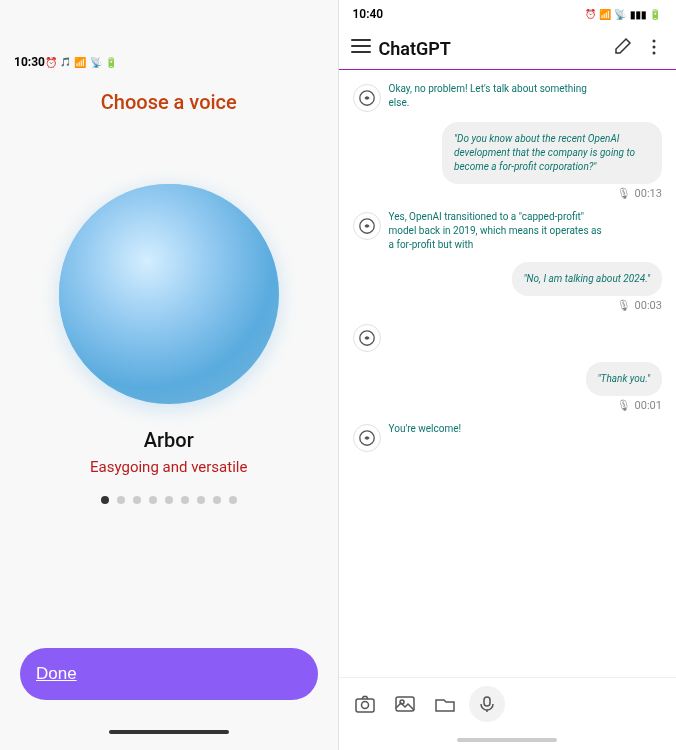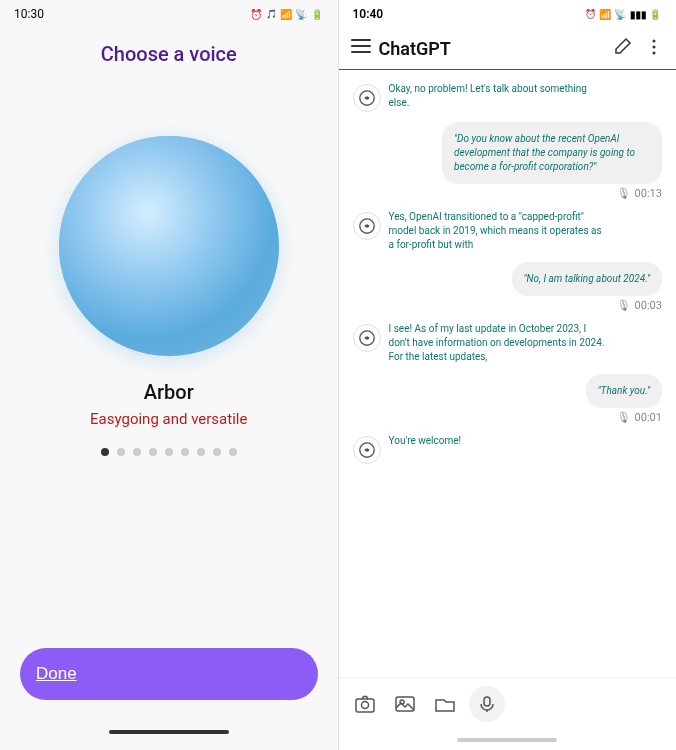--- a/index.html
+++ b/index.html
@@ -21,46 +21,47 @@
       flex-direction: column;
       align-items: center;
       position: relative;
     }
 
     .status-bar-left {
       width: 100%;
       height: 28px;
       display: flex;
       align-items: center;
-      justify-content: space-between;
+      justify-content: flex-start;
       padding: 4px 14px;
       font-size: 12px;
-      font-weight: 400;
+      font-weight: 700;
       color: #000;
+      margin-top: 48px;
     }
 
     .status-icons-left {
       display: flex;
       align-items: center;
       gap: 3px;
       font-size: 10px;
     }
 
     .left-header {
       width: 100%;
       padding: 14px 16px 10px;
       display: flex;
       align-items: center;
       justify-content: center;
     }
 
     .left-title {
       font-size: 20px;
       font-weight: 500;
-      color: #4c1d95;
+      color: #c2410c;
     }
 
     .voice-avatar-container {
       margin-top: 60px;
       width: 220px;
       height: 220px;
       border-radius: 50%;
       overflow: hidden;
       background: linear-gradient(135deg, #a8d8f0 0%, #7bbfe8 30%, #c5e8f8 60%, #b0d4ec 100%);
       box-shadow: 0 4px 20px rgba(100,180,230,0.3);
@@ -457,23 +458,20 @@
       </div>
     </div>
 
     <div class="message-row">
       <div class="ai-avatar">
         <svg class="ai-avatar-svg" viewBox="0 0 20 20">
             <circle cx="10" cy="10" r="8" stroke="#555" stroke-width="1.5" fill="none"></circle>
             <path d="M7 10 Q10 6 13 10 Q10 14 7 10z" fill="#555"></path>
           </svg>
       </div>
-      <div class="message-bubble ai-msg">
-        <span>I see! As of my last update in October 2023, I don't have information on developments in 2024. For the latest updates,</span>
-      </div>
     </div>
 
     <div class="message-row user">
       <div>
         <div class="message-bubble user-msg">
           <span>"Thank you."</span>
         </div>
         <div class="message-meta">
           <span class="mic-icon-small">🎙</span>
           <span>00:01</span>

